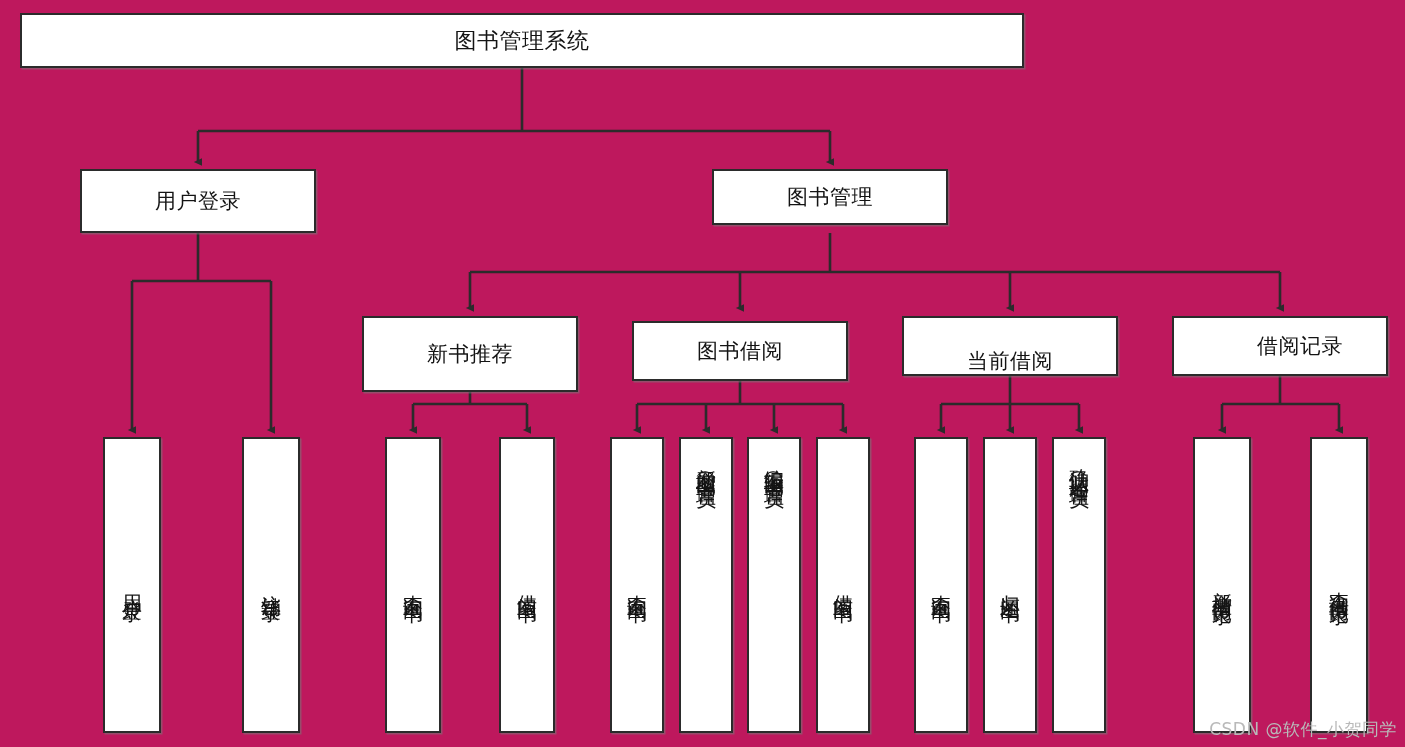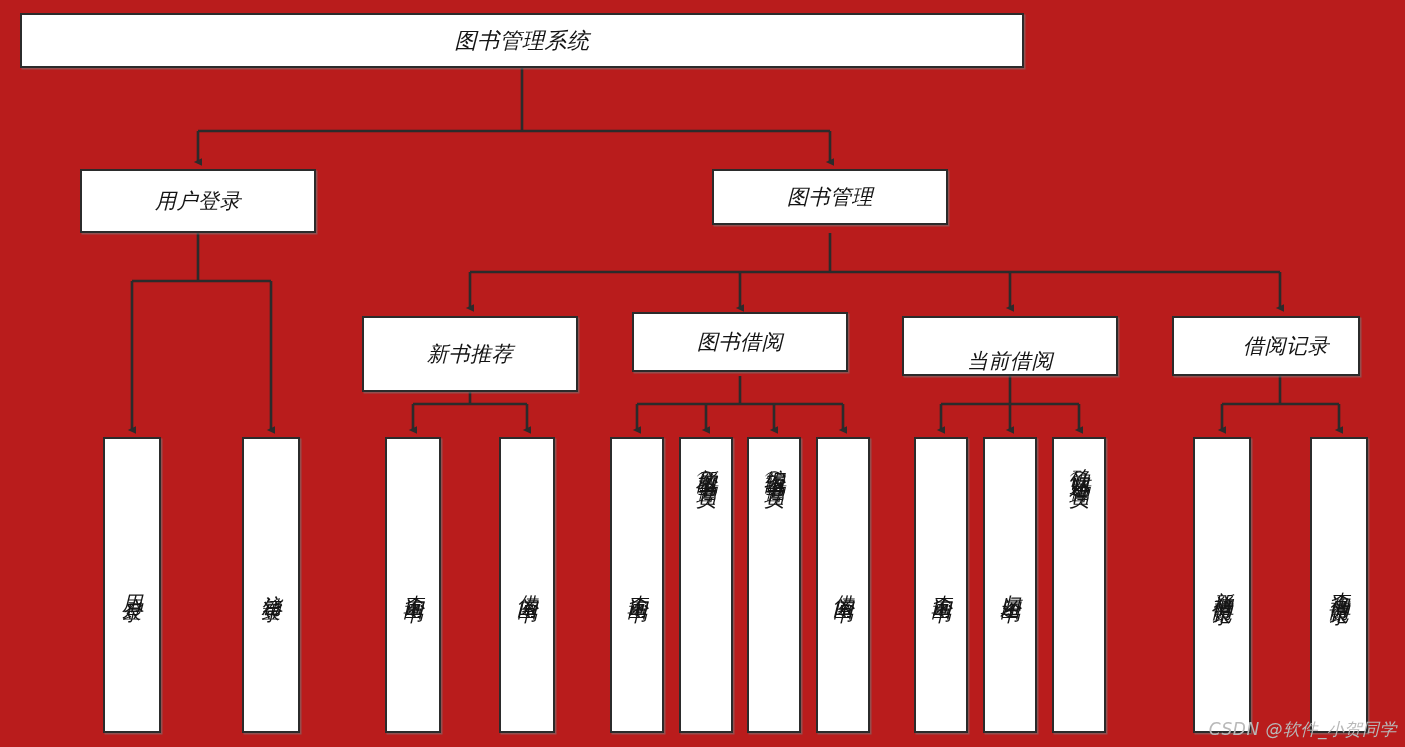--- a/index.html
+++ b/index.html
@@ -11,22 +11,21 @@
   body {
     width: 1405px;
     height: 747px;
     overflow: hidden;
     font-family: "DejaVu Sans", "Liberation Sans", sans-serif;
   }
   #diagram-root {
     position: relative;
     width: 1405px;
     height: 747px;
-    background: #b91c1c;
-    font-style: italic;
+    background: #be185d;
   }
   svg.connectors {
     position: absolute;
     left: 0;
     top: 0;
     width: 1405px;
     height: 747px;
     pointer-events: none;
   }
   .node {
@@ -148,29 +147,29 @@
   </div>
 
   <div class="node horiz" style="left:712px; top:169px; width:236px; height:56px;">
     <span class="node-label">图书管理</span>
   </div>
 
   <div class="node horiz" style="left:362px; top:316px; width:216px; height:76px;">
     <span class="node-label">新书推荐</span>
   </div>
 
-  <div class="node horiz" style="left:632px; top:312px; width:216px; height:60px;">
+  <div class="node horiz" style="left:632px; top:321px; width:216px; height:60px;">
     <span class="node-label">图书借阅</span>
   </div>
 
   <div class="node horiz" style="left:902px; top:316px; width:216px; height:60px;align-items:flex-end;">
     <span class="node-label">当前借阅</span>
   </div>
 
-  <div class="node horiz" style="left:1172px; top:316px; width:188px; height:60px;padding-left:40px;">
+  <div class="node horiz" style="left:1172px; top:316px; width:216px; height:60px;padding-left:40px;">
     <span class="node-label">借阅记录</span>
   </div>
 
   <div class="node vert centered" style="left:103px; top:437px; width:58px; height:296px;">
     <span class="node-label">用户登录</span>
   </div>
 
   <div class="node vert centered" style="left:242px; top:437px; width:58px; height:296px;">
     <span class="node-label">注销登录</span>
   </div>

